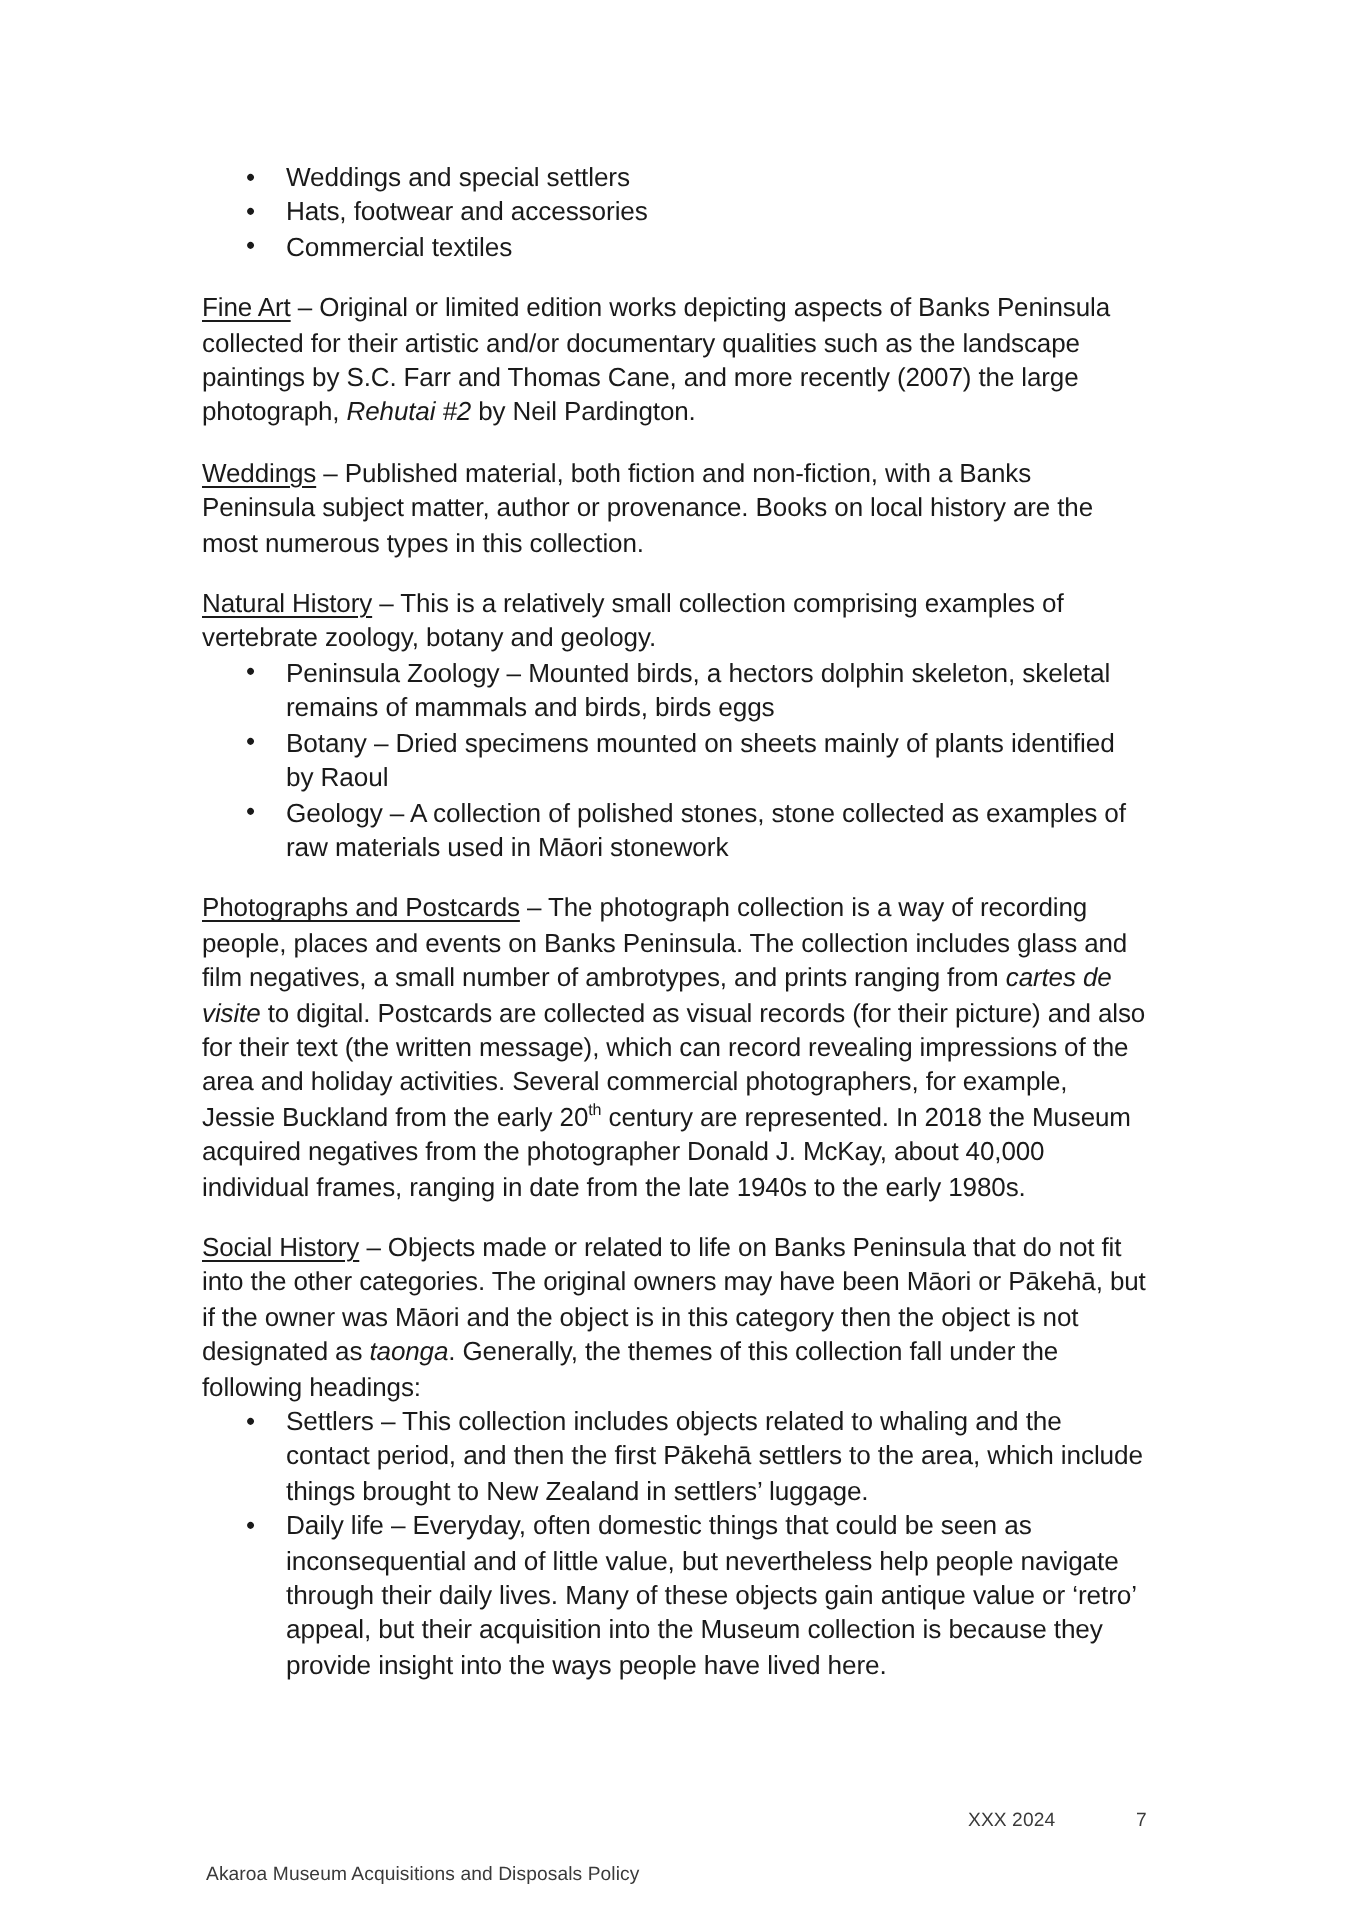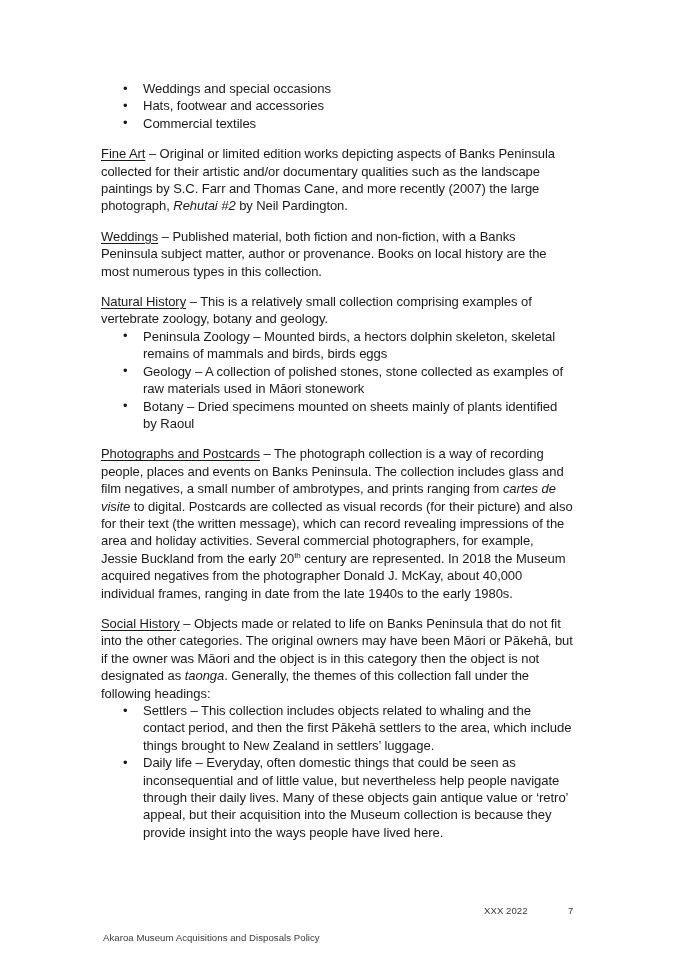--- a/index.html
+++ b/index.html
@@ -87,47 +87,47 @@
   }
 </style>
 </head>
 <body>
 
 <div class="page">
 
   <div class="content">
 
     <ul class="bullets">
-      <li>Weddings and special occasions</li>
+      <li>Weddings and special settlers</li>
       <li>Hats, footwear and accessories</li>
       <li>Commercial textiles</li>
     </ul>
 
     <p class="para"><span class="u">Fine Art</span><span> – </span><span>Original or limited edition works depicting aspects of Banks Peninsula collected for their artistic and/or documentary qualities such as the landscape paintings by S.C. Farr and Thomas Cane, and more recently (2007) the large photograph, </span><span class="it">Rehutai #2</span><span> by Neil Pardington.</span></p>
 
     <p class="para"><span class="u">Weddings</span><span> – </span><span>Published material, both fiction and non-fiction, with a Banks Peninsula subject matter, author or provenance. Books on local history are the most numerous types in this collection.</span></p>
 
     <p class="para tight"><span class="u">Natural History</span><span> – </span><span>This is a relatively small collection comprising examples of vertebrate zoology, botany and geology.</span></p>
 
     <ul class="bullets">
       <li>Peninsula Zoology – Mounted birds, a hectors dolphin skeleton, skeletal remains of mammals and birds, birds eggs</li>
+      <li>Botany – Dried specimens mounted on sheets mainly of plants identified by Raoul</li>
       <li>Geology – A collection of polished stones, stone collected as examples of raw materials used in Māori stonework</li>
-      <li>Botany – Dried specimens mounted on sheets mainly of plants identified by Raoul</li>
     </ul>
 
     <p class="para"><span class="u">Photographs and Postcards</span><span> – </span><span>The photograph collection is a way of recording people, places and events on Banks Peninsula. The collection includes glass and film negatives, a small number of ambrotypes, and prints ranging from </span><span class="it">cartes de visite</span><span> to digital. Postcards are collected as visual records (for their picture) and also for their text (the written message), which can record revealing impressions of the area and holiday activities. Several commercial photographers, for example, Jessie Buckland from the early 20</span><sup>th</sup><span> century are represented. In 2018 the Museum acquired negatives from the photographer Donald J. McKay, about 40,000 individual frames, ranging in date from the late 1940s to the early 1980s.</span></p>
 
     <p class="para tight"><span class="u">Social History</span><span> – </span><span>Objects made or related to life on Banks Peninsula that do not fit into the other categories. The original owners may have been Māori or Pākehā, but if the owner was Māori and the object is in this category then the object is not designated as </span><span class="it">taonga</span><span>. Generally, the themes of this collection fall under the following headings:</span></p>
 
     <ul class="bullets tight">
       <li>Settlers – This collection includes objects related to whaling and the contact period, and then the first Pākehā settlers to the area, which include things brought to New Zealand in settlers’ luggage.</li>
       <li>Daily life – Everyday, often domestic things that could be seen as inconsequential and of little value, but nevertheless help people navigate through their daily lives. Many of these objects gain antique value or ‘retro’ appeal, but their acquisition into the Museum collection is because they provide insight into the ways people have lived here.</li>
     </ul>
 
   </div>
 
   <div class="footer">
     <span class="f-left">Akaroa Museum Acquisitions and Disposals Policy</span>
-    <span class="f-mid">XXX 2022</span>
+    <span class="f-mid">XXX 2024</span>
     <span class="f-page">7</span>
   </div>
 
 </div>
 
 </body></html>

